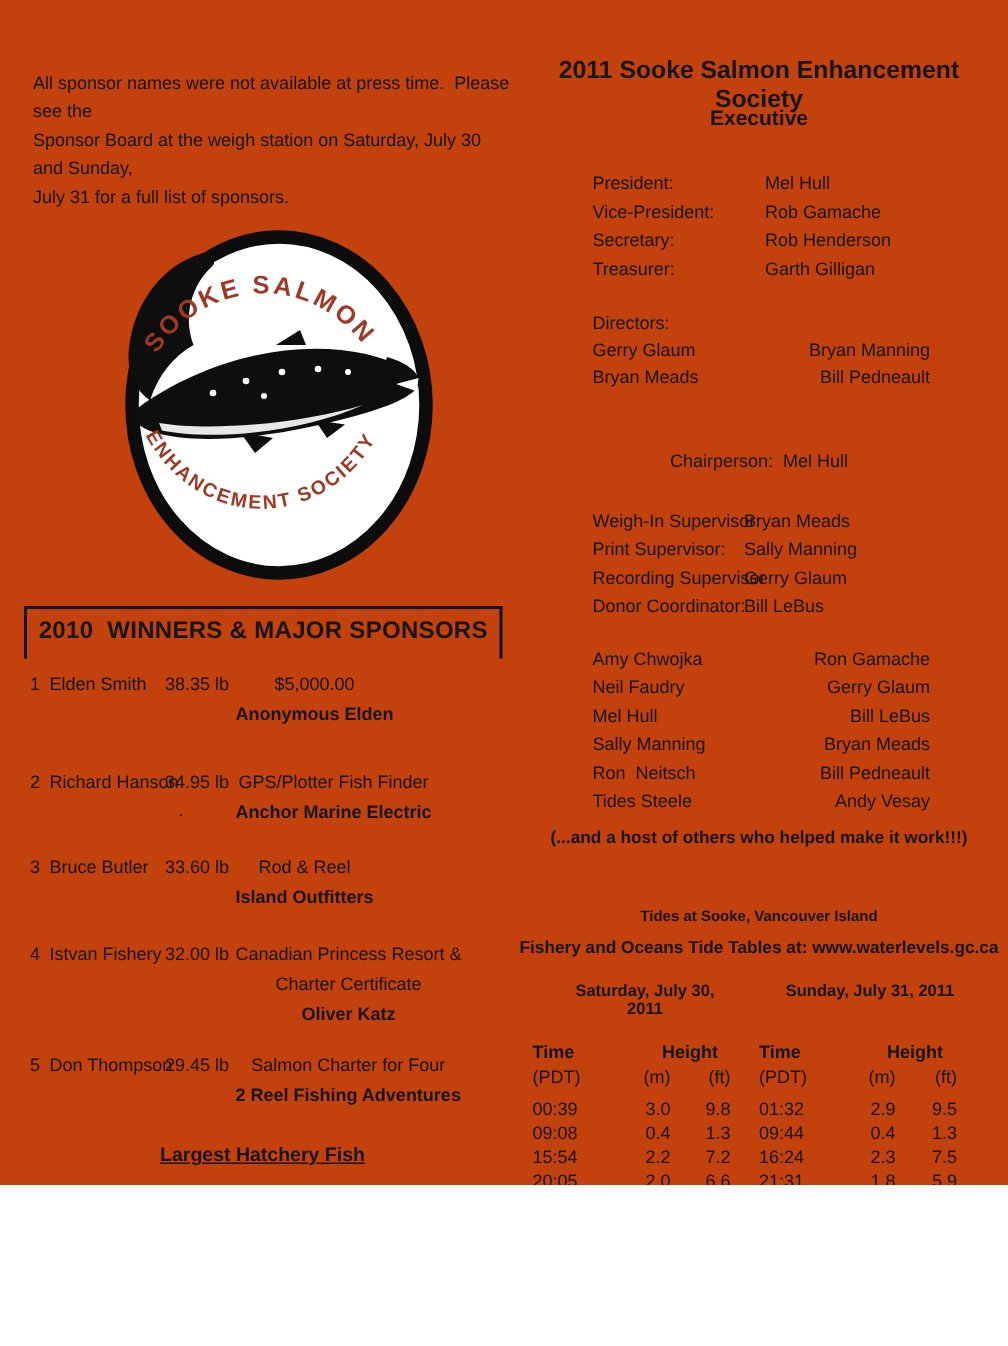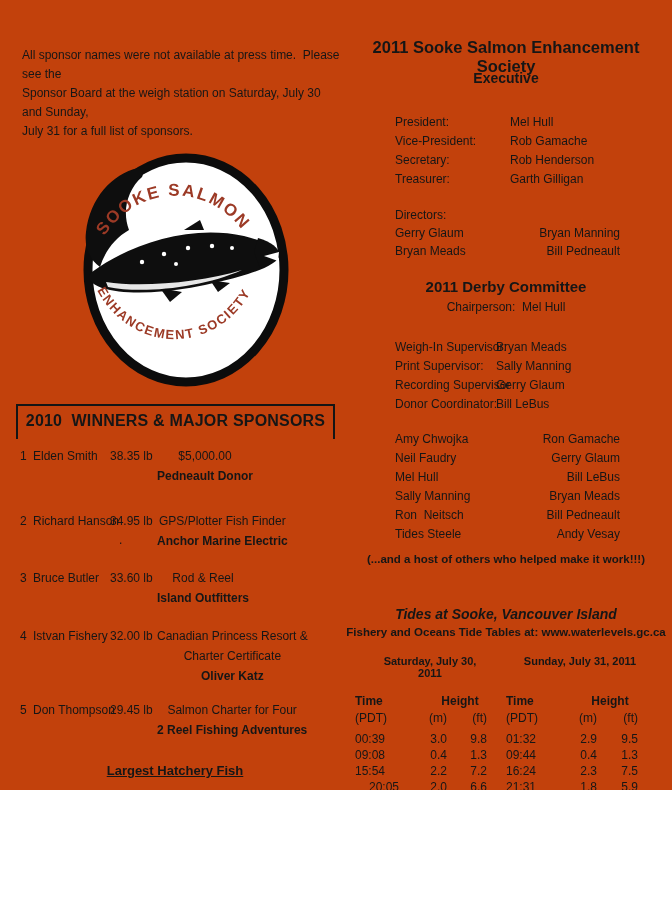--- a/index.html
+++ b/index.html
@@ -92,21 +92,21 @@
     <div class="wtitle" data-bind="left.winners_title">2010  WINNERS &amp; MAJOR SPONSORS</div>
   </div>
 
   <div class="abs wrow" style="left:16px;top:446px;width:330px;height:50px;">
     <span class="rank" data-bind="left.winners.0.rank">1</span>
     <span class="name" data-bind="left.winners.0.name">Elden Smith</span>
     <span class="wt" data-bind="left.winners.0.weight">38.35 lb</span>
     <span class="prize">
       <div data-bind="left.winners.0.prize1">$5,000.00</div>
       <div data-bind="left.winners.0.prize2"></div>
-      <div class="b" data-bind="left.winners.0.sponsor">Pedneault Donor</div>
+      <div class="b" data-bind="left.winners.0.sponsor">Anonymous Elden</div>
     </span>
   </div>
 
   <div class="abs wrow" style="left:16px;top:511px;width:330px;height:50px;">
     <span class="rank" data-bind="left.winners.1.rank">2</span>
     <span class="name" data-bind="left.winners.1.name">Richard Hanson</span>
     <span class="wt" data-bind="left.winners.1.weight">34.95 lb</span>
     <span class="note" data-bind="left.winners.1.note">.</span>
     <span class="prize">
       <div data-bind="left.winners.1.prize1">GPS/Plotter Fish Finder</div>
@@ -185,21 +185,20 @@
   </div>
   <div class="pair" style="left:352px;top:224px;">
     <span class="pl" data-bind="right.directors.0.left">Gerry Glaum</span>
     <span class="pr" data-bind="right.directors.0.right">Bryan Manning</span>
   </div>
   <div class="pair" style="left:352px;top:242px;">
     <span class="pl" data-bind="right.directors.1.left">Bryan Meads</span>
     <span class="pr" data-bind="right.directors.1.right">Bill Pedneault</span>
   </div>
 
-  <div class="abs ctr b" style="left:352px;top:278px;width:308px;font-size:15px;" data-bind="right.derby_title">2011 Derby Committee</div>
   <div class="abs ctr" style="left:352px;top:300px;width:308px;font-size:12px;" data-bind="right.chairperson">Chairperson:  Mel Hull</div>
 
   <div class="kv" style="left:352px;top:338px;">
     <span class="k" data-bind="right.roles.0.label">Weigh-In Supervisor:</span>
     <span class="v2" data-bind="right.roles.0.value">Bryan Meads</span>
   </div>
   <div class="kv" style="left:352px;top:357px;">
     <span class="k" data-bind="right.roles.1.label">Print Supervisor:</span>
     <span class="v2" data-bind="right.roles.1.value">Sally Manning</span>
   </div>
@@ -232,21 +231,21 @@
     <span class="pl" data-bind="right.members.4.left">Ron  Neitsch</span>
     <span class="pr" data-bind="right.members.4.right">Bill Pedneault</span>
   </div>
   <div class="pair" style="left:352px;top:525px;">
     <span class="pl" data-bind="right.members.5.left">Tides Steele</span>
     <span class="pr" data-bind="right.members.5.right">Andy Vesay</span>
   </div>
 
   <div class="abs ctr b" style="left:352px;top:553px;width:308px;font-size:11.5px;" data-bind="right.thanks">(...and a host of others who helped make it work!!!)</div>
 
-  <div class="abs ctr b" style="left:340px;top:606px;width:332px;font-size:14px;font-style:italic;" data-bind="right.tides.title">Tides at Sooke, Vancouver Island</div>
+  <div class="abs ctr b" style="left:340px;top:606px;width:332px;font-size:10px;" data-bind="right.tides.title">Tides at Sooke, Vancouver Island</div>
   <div class="abs ctr b" style="left:340px;top:626px;width:332px;font-size:11.5px;" data-bind="right.tides.subtitle">Fishery and Oceans Tide Tables at: www.waterlevels.gc.ca</div>
   <div class="abs ctr b" style="left:372px;top:655px;width:116px;font-size:11px;" data-bind="right.tides.day1">Saturday, July 30, 2011</div>
   <div class="abs ctr b" style="left:522px;top:655px;width:116px;font-size:11px;" data-bind="right.tides.day2">Sunday, July 31, 2011</div>
 
   <div class="abs tt" style="left:352px;top:694px;width:300px;height:105px;">
 
     <span class="cell b" style="left:3px;top:0;" data-bind="right.tides.h_time">Time</span>
     <span class="cell b ctr" style="left:78px;top:0;width:60px;" data-bind="right.tides.h_height">Height</span>
     <span class="cell b" style="left:154px;top:0;" data-bind="right.tides.h_time">Time</span>
     <span class="cell b ctr" style="left:228px;top:0;width:60px;" data-bind="right.tides.h_height">Height</span>
@@ -272,21 +271,21 @@
     <span class="cell rgt" style="left:210px;top:54px;width:35px;" data-bind="right.tides.rows.1.m2">0.4</span>
     <span class="cell rgt" style="left:251px;top:54px;width:35px;" data-bind="right.tides.rows.1.f2">1.3</span>
 
     <span class="cell" style="left:3px;top:70px;" data-bind="right.tides.rows.2.t1">15:54</span>
     <span class="cell rgt" style="left:60px;top:70px;width:35px;" data-bind="right.tides.rows.2.m1">2.2</span>
     <span class="cell rgt" style="left:100px;top:70px;width:35px;" data-bind="right.tides.rows.2.f1">7.2</span>
     <span class="cell" style="left:154px;top:70px;" data-bind="right.tides.rows.2.t2">16:24</span>
     <span class="cell rgt" style="left:210px;top:70px;width:35px;" data-bind="right.tides.rows.2.m2">2.3</span>
     <span class="cell rgt" style="left:251px;top:70px;width:35px;" data-bind="right.tides.rows.2.f2">7.5</span>
 
-    <span class="cell" style="left:17px;top:86px;" data-bind="right.tides.rows.3.t1">20:05</span>
+    <span class="cell" style="left:3px;top:86px;" data-bind="right.tides.rows.3.t1">20:05</span>
     <span class="cell rgt" style="left:60px;top:86px;width:35px;" data-bind="right.tides.rows.3.m1">2.0</span>
     <span class="cell rgt" style="left:100px;top:86px;width:35px;" data-bind="right.tides.rows.3.f1">6.6</span>
     <span class="cell" style="left:154px;top:86px;" data-bind="right.tides.rows.3.t2">21:31</span>
     <span class="cell rgt" style="left:210px;top:86px;width:35px;" data-bind="right.tides.rows.3.m2">1.8</span>
     <span class="cell rgt" style="left:251px;top:86px;width:35px;" data-bind="right.tides.rows.3.f2">5.9</span>
   </div>
 
   <div class="abs ctr pgnum" style="left:430px;top:845px;width:120px;" data-bind="page.number">- 9 -</div>
 
 </div>

